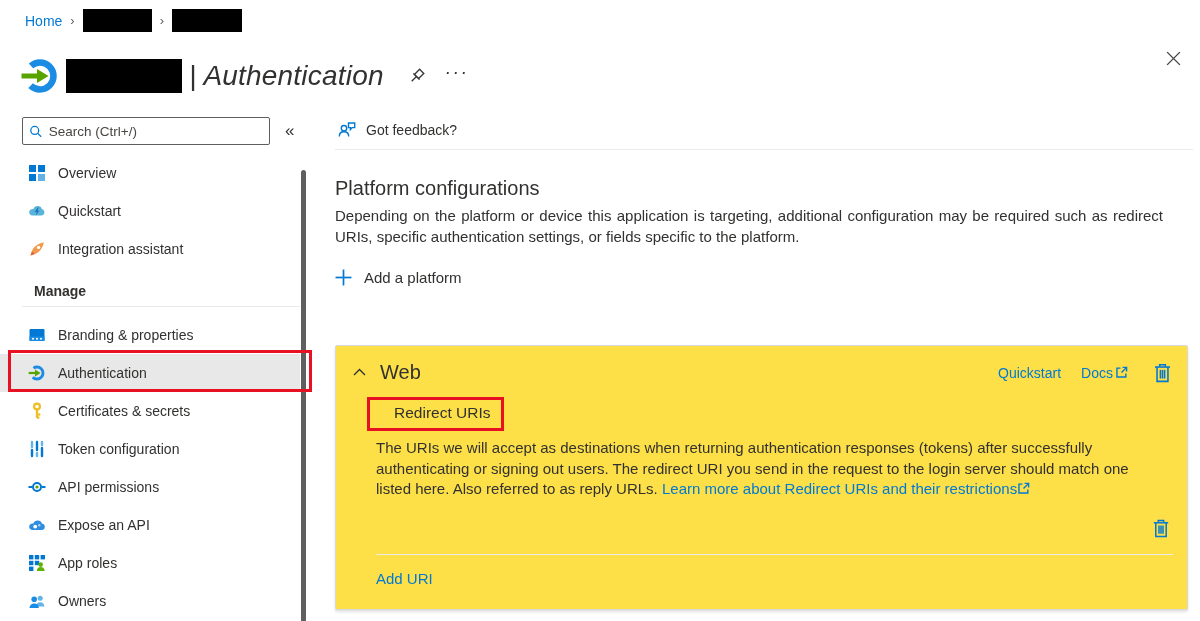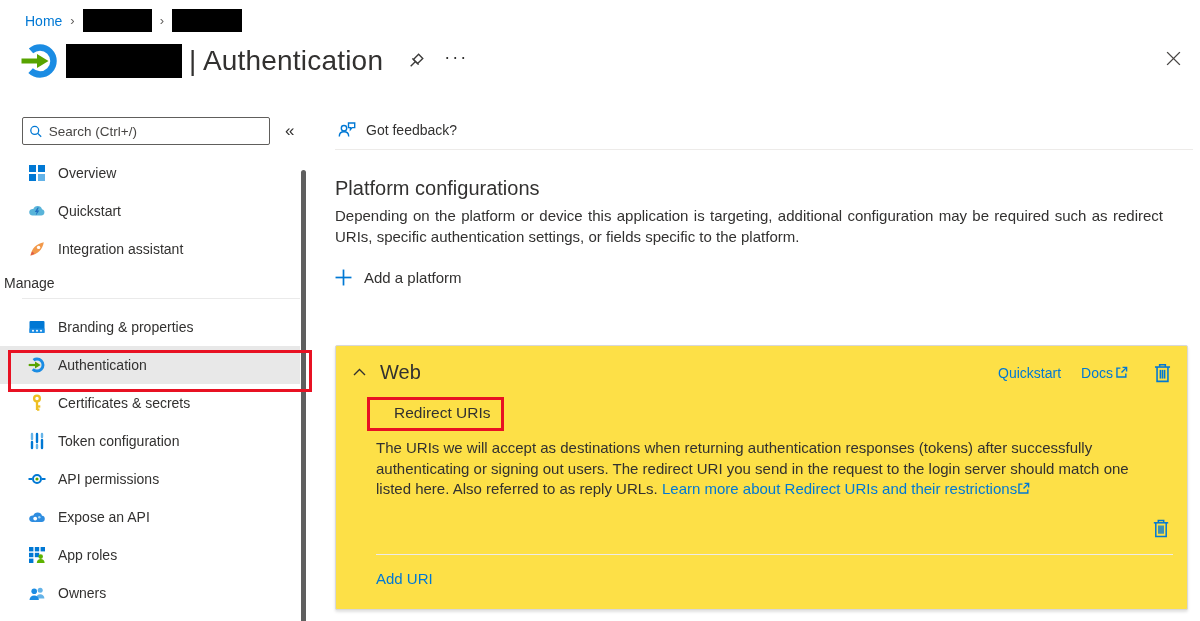--- a/index.html
+++ b/index.html
@@ -8,21 +8,21 @@
 
   
   .breadcrumb { position:absolute; left:25px; top:9px; display:flex; align-items:center; gap:8px; font-size:14px; }
   .breadcrumb a { color:#0078d4; text-decoration:none; cursor:pointer; }
   .crumb-sep { color:#605e5c; font-size:13px; }
   .redact { background:#000; display:inline-block; }
   .redact.b1 { width:69px; height:23px; }
   .redact.b2 { width:70px; height:23px; }
 
   
-  .titlebar { position:absolute; left:20px; top:41px; display:flex; align-items:center; }
+  .titlebar { position:absolute; left:20px; top:56px; display:flex; align-items:center;font-style:italic; }
   .app-icon { width:40px; height:40px; flex:0 0 auto; }
   .redact.title-box { width:116px; height:34px; margin-left:6px; }
   .page-title { font-size:28px; font-weight:400; color:#323130; margin-left:7px; letter-spacing:.2px; }
   .pin-btn { margin-left:22px; cursor:pointer; display:flex; align-items:center; }
   .more-btn { margin-left:18px; cursor:pointer; font-size:18px; letter-spacing:2px; color:#323130; line-height:10px; padding-bottom:8px; }
   .close-btn { position:absolute; right:18px; top:50px; cursor:pointer; }
 
   
   .sidebar { position:absolute; left:0; top:110px; bottom:0; width:316px; }
   .search-row { position:absolute; left:22px; top:7px; width:278px; display:flex; align-items:center; }
@@ -30,21 +30,21 @@
     display:flex; align-items:center; padding:0 6px; }
   .search-box input { border:none; outline:none; width:100%; font-size:13.5px; font-family:inherit; color:#323130; margin-left:6px; }
   .search-box input::placeholder { color:#484644; opacity:1; }
   .collapse-btn { margin-left:15px; font-size:17px; color:#323130; cursor:pointer; }
   .scroll-thumb { position:absolute; left:301px; top:60px; bottom:-4px; width:5px; background:#5f5f5f; border-radius:3px; }
 
   .nav { position:absolute; top:44px; left:0; width:300px; }
   .nav-item { height:38px; display:flex; align-items:center; padding-left:28px; cursor:pointer; font-size:14px; }
   .nav-item.selected { background:#e8e8e8; }
   .nav-item .ic { width:18px; height:18px; margin-right:12px; flex:0 0 auto; display:flex; }
-  .nav-header { height:30px; margin-top:0; display:flex; align-items:center; padding-left:4px; font-size:14px; font-weight:400; }
+  .nav-header { height:30px; margin-top:8px; display:flex; align-items:center; padding-left:34px; font-size:14px; font-weight:700; }
   .nav-divider { border-bottom:1px solid #eaeaea; margin:0 0 0 22px; }
   .nav-gap { height:9px; }
   .red-box { position:absolute; pointer-events:none; border:3px solid #e81123; z-index:5; }
   .red-box.auth { left:8px; top:240px; width:304px; height:42px; }
 
   
   .main { position:absolute; left:335px; top:110px; width:858px; bottom:0; }
   .cmdbar { height:40px; display:flex; align-items:center; border-bottom:1px solid #edebe9; }
   .cmd-item { display:flex; align-items:center; gap:9px; font-size:14px; color:#323130; cursor:pointer; padding:4px 6px 4px 2px; }
   .section-title { margin-top:27px; font-size:20px; font-weight:400; color:#323130; }

